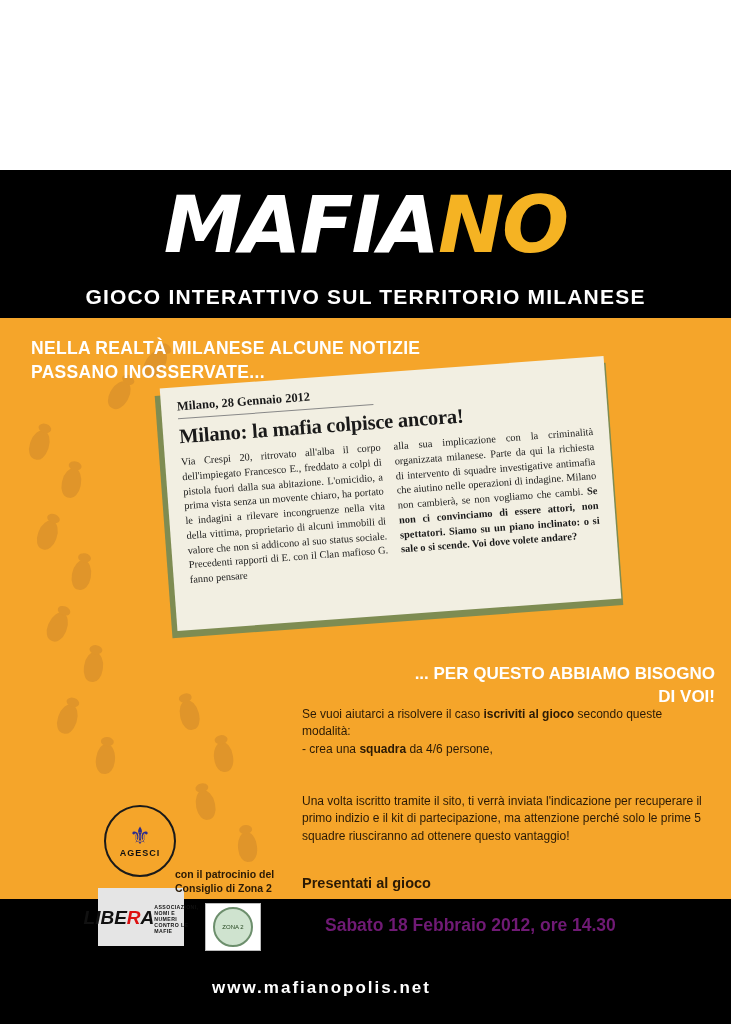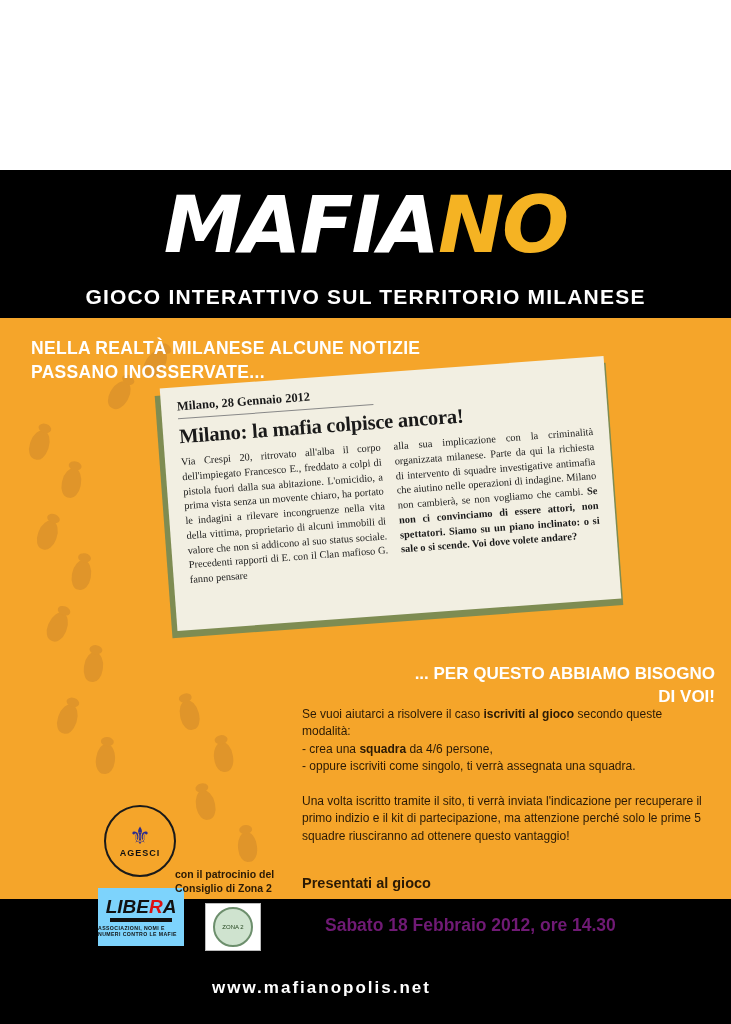--- a/index.html
+++ b/index.html
@@ -134,22 +134,22 @@
     position:absolute; left:104px; top:805px; width:72px; height:72px;
     border:2px solid #1a1a1a; border-radius:50%;
     background:#f5a52a; z-index:5;
     display:flex; flex-direction:column; align-items:center; justify-content:center;
   }
   .giglio{ font-size:24px; color:#2b2b8f; line-height:1; }
   .agesci-word{ font-size:9px; font-weight:bold; color:#111; letter-spacing:1px; }
 
   .logo-libera{
     position:absolute; left:98px; top:888px; width:86px; height:58px;
-    background:#7dd3fc; z-index:5;
-    display:flex; flex-direction:column; align-items:center; justify-content:center;
+    background:#e5e5e5; z-index:5;
+    display:flex; flex-direction:row; align-items:center; justify-content:center;
   }
   .libera-word{ font-size:19px; font-weight:bold; font-style:italic; color:#111; line-height:1; }
   .libera-word .r{ color:#d11; }
   .libera-sub{ font-size:5.2px; font-weight:bold; color:#111; letter-spacing:.4px; margin-top:3px; }
   .libera-bar{ width:62px; height:4px; background:#111; margin-top:2px; }
 
   .patrocinio{
     position:absolute; left:175px; top:868px; width:120px; text-align:left;
     color:#2b1a05; font-size:10.5px; line-height:1.3; font-weight:bold; z-index:5;
   }
@@ -216,21 +216,20 @@
       <span>alla sua implicazione con la criminalità organizzata milanese. Parte da qui la richiesta di intervento di squadre investigative antimafia che aiutino nelle operazioni di indagine. Milano non cambierà, se non vogliamo che cambi. </span><b>Se non ci convinciamo di essere attori, non spettatori. Siamo su un piano inclinato: o si sale o si scende. Voi dove volete andare?</b>
     </div>
   </div>
 </div>
 
 <div class="perquesto">... PER QUESTO ABBIAMO BISOGNO DI VOI!</div>
 
 <div class="para" id="para1">
   <span>Se vuoi aiutarci a risolvere il caso </span><b>iscriviti al gioco</b><span> secondo queste modalità:</span><br>
   <span>- crea una </span><b>squadra</b><span> da 4/6 persone,</span><br>
-  <span>- oppure iscriviti come singolo, ti verrà assegnata una squadra.</span>
 </div>
 
 <div class="para" id="para2">Una volta iscritto tramite il sito, ti verrà inviata l'indicazione per recuperare il primo indizio e il kit di partecipazione, ma attenzione perché solo le prime 5 squadre riusciranno ad ottenere questo vantaggio!</div>
 
 <div class="presentati">Presentati al gioco</div>
 
 <div class="logo-agesci">
   <span class="giglio">⚜</span>
   <span class="agesci-word">AGESCI</span>
 </div>

